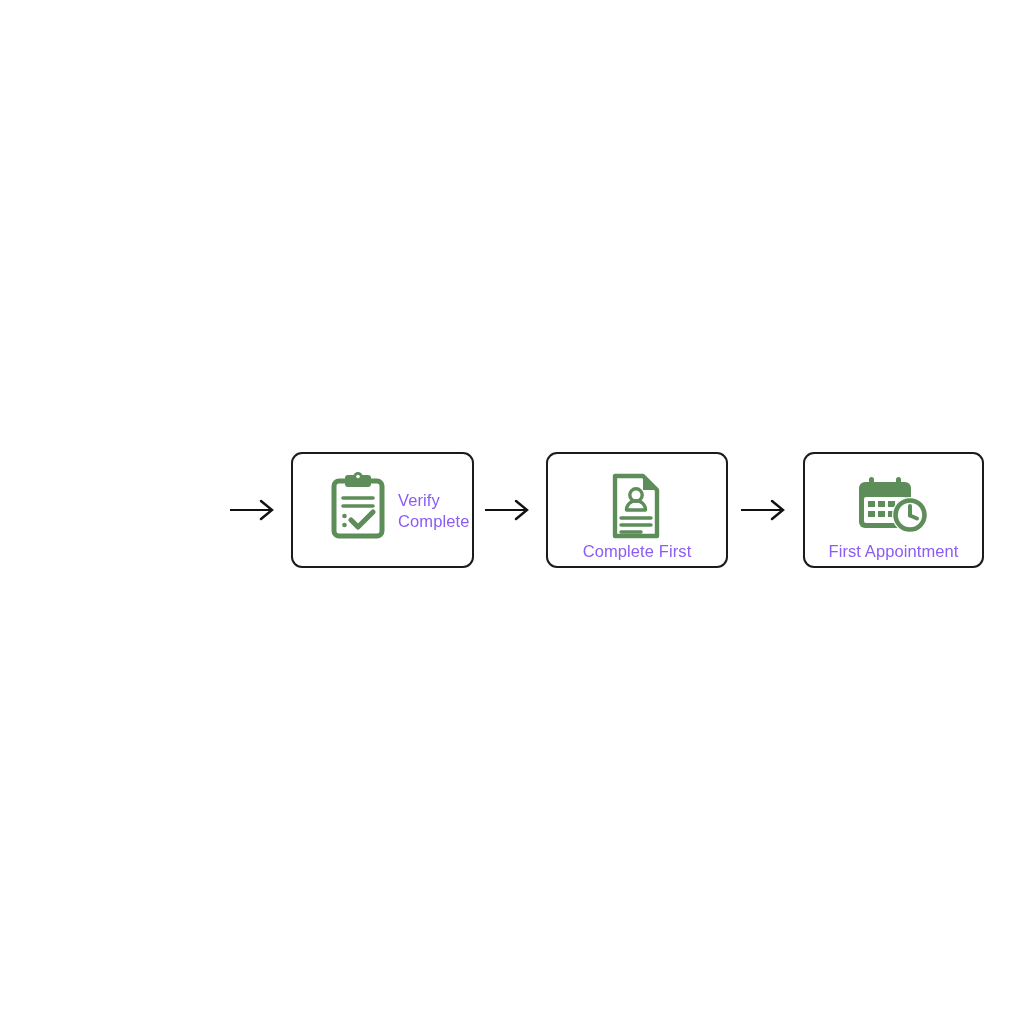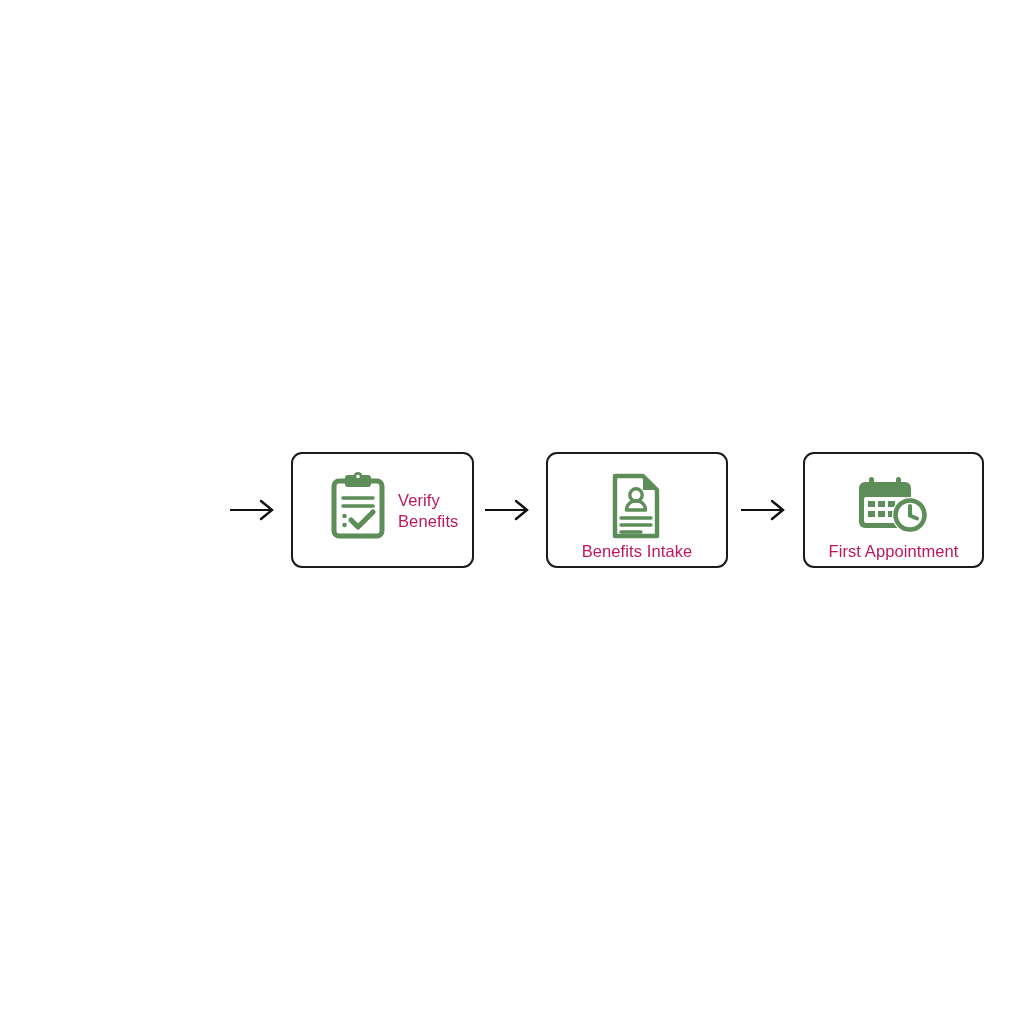--- a/index.html
+++ b/index.html
@@ -42,21 +42,21 @@
 
   
   .icon-slot {
     position: absolute;
     display: block;
   }
 
   
   .step-label {
     position: absolute;
-    color: #be185d;
+    color: #8b5cf6;
     font-size: 16.5px;
     line-height: 21px;
     letter-spacing: 0.1px;
     white-space: nowrap;
     text-align: center;
   }
   .label-below {
     left: 50%;
     transform: translateX(-50%);
     top: 87px;
@@ -105,21 +105,21 @@
 
         <line x1="16" y1="26" x2="46" y2="26" stroke="#5d8d58" stroke-width="3.6" stroke-linecap="round"></line>
         <line x1="16" y1="34" x2="46" y2="34" stroke="#5d8d58" stroke-width="3.6" stroke-linecap="round"></line>
 
         <circle cx="17.5" cy="44" r="2.3" fill="#5d8d58"></circle>
         <circle cx="17.5" cy="53" r="2.3" fill="#5d8d58"></circle>
 
         <polyline points="24,48 31,55 46,40" fill="none" stroke="#5d8d58" stroke-width="5.2" stroke-linecap="round" stroke-linejoin="round"></polyline>
       </svg>
     </span>
-    <div class="step-label label-side"><span>Verify</span><br><span>Benefits</span></div>
+    <div class="step-label label-side"><span>Verify</span><br><span>Complete</span></div>
   </div>
 
   <span class="flow-arrow arrow-2">
     <svg width="50" height="30" viewBox="0 0 50 30" aria-hidden="true">
       <line x1="2" y1="15" x2="42" y2="15" stroke="#111111" stroke-width="2.2"></line>
       <polyline points="33,6 44,15 33,24" fill="none" stroke="#111111" stroke-width="2.4" stroke-linecap="round" stroke-linejoin="miter"></polyline>
     </svg>
   </span>
 
   <div class="step-box box-3">
@@ -130,21 +130,21 @@
         <path d="M37 4 v14 h14 Z" fill="#5d8d58"></path>
 
         <circle cx="30" cy="23" r="6.2" fill="none" stroke="#5d8d58" stroke-width="3.4"></circle>
         <path d="M20.5 38c0-5.4 4.3-9.2 9.5-9.2s9.5 3.8 9.5 9.2z" fill="none" stroke="#5d8d58" stroke-width="3.4" stroke-linejoin="round"></path>
 
         <line x1="15" y1="46" x2="45" y2="46" stroke="#5d8d58" stroke-width="3.4" stroke-linecap="round"></line>
         <line x1="15" y1="53" x2="45" y2="53" stroke="#5d8d58" stroke-width="3.4" stroke-linecap="round"></line>
         <line x1="15" y1="60" x2="35" y2="60" stroke="#5d8d58" stroke-width="3.4" stroke-linecap="round"></line>
       </svg>
     </span>
-    <div class="step-label label-below">Benefits Intake</div>
+    <div class="step-label label-below">Complete First</div>
   </div>
 
   <span class="flow-arrow arrow-3">
     <svg width="50" height="30" viewBox="0 0 50 30" aria-hidden="true">
       <line x1="2" y1="15" x2="42" y2="15" stroke="#111111" stroke-width="2.2"></line>
       <polyline points="33,6 44,15 33,24" fill="none" stroke="#111111" stroke-width="2.4" stroke-linecap="round" stroke-linejoin="miter"></polyline>
     </svg>
   </span>
 
   <div class="step-box box-4">

